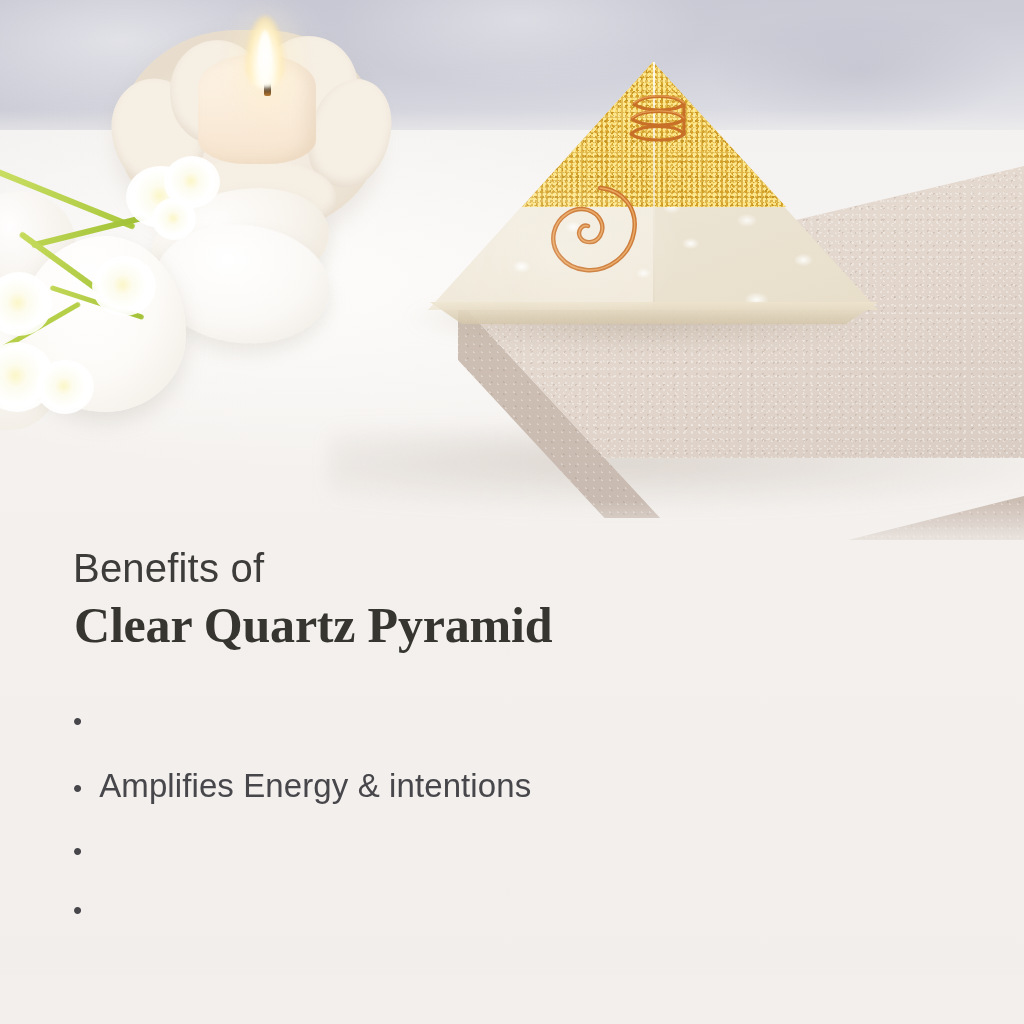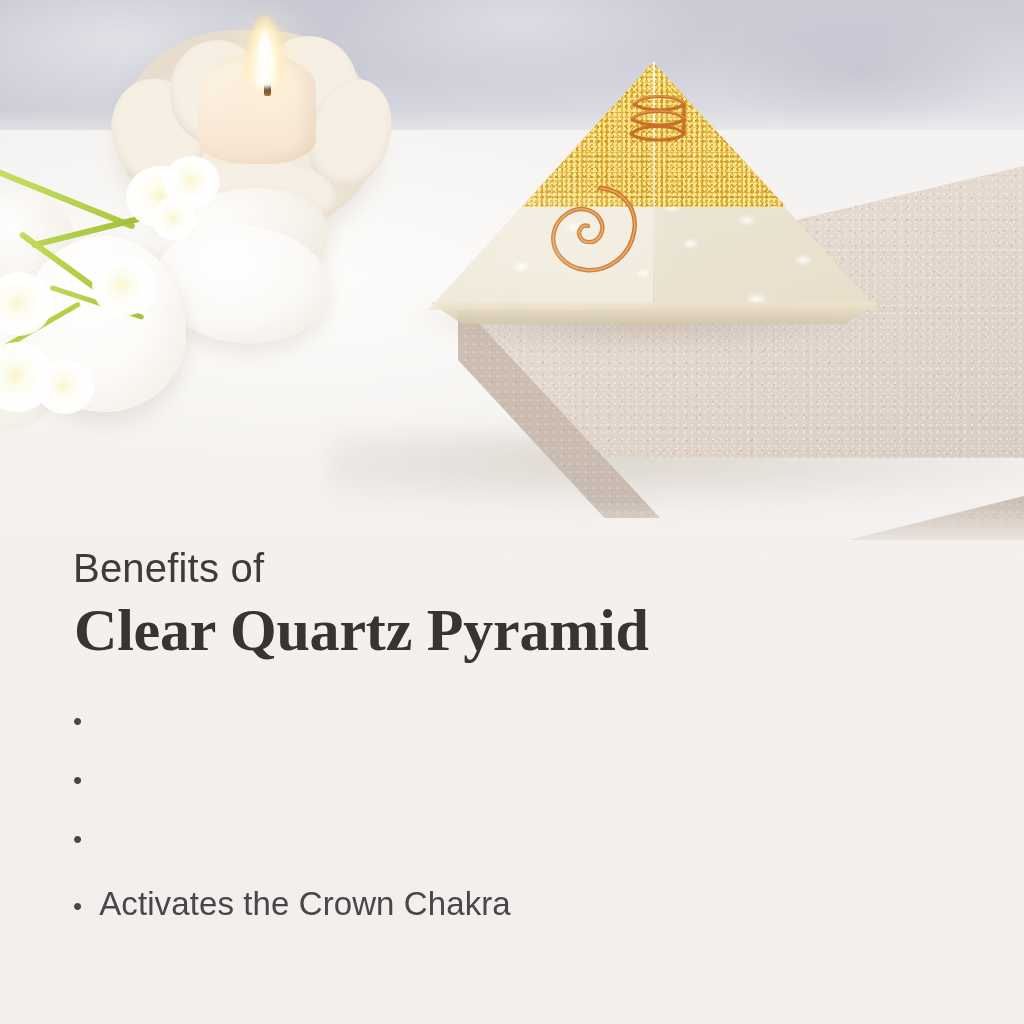--- a/index.html
+++ b/index.html
@@ -261,21 +261,21 @@
     background:linear-gradient(to bottom, rgba(243,240,237,0) 0%, #f3f0ed 10%, #f1eeeb 100%); }
 
   .kicker {
     position:absolute; left:73px; top:46px;
     font-size:40px; font-weight:400; color:#3d3c3a;
     letter-spacing:.2px;
   }
   .headline {
     position:absolute; left:74px; top:96px;
     font-family:"Liberation Serif", "DejaVu Serif", serif;
-    font-size:60px; font-weight:700; color:#36352f;
+    font-size:50px; font-weight:700; color:#36352f;
     letter-spacing:-.2px; white-space:nowrap;
   }
   .bullets { position:absolute; left:73px; top:208px; width:860px; }
   .bullet {
     display:flex; align-items:baseline; gap:17px;
     margin-bottom:33px;
     font-size:33px; color:#47464a; font-weight:400;
     letter-spacing:.1px;
   }
   .bullet .dot { font-size:26px; line-height:1; color:#47464a; }
@@ -370,24 +370,24 @@
   <div class="text-zone">
     <div class="kicker">Benefits of</div>
     <div class="headline">Clear Quartz Pyramid</div>
 
     <div class="bullets">
       <div class="bullet">
         <span class="dot">•</span>
       </div>
       <div class="bullet">
         <span class="dot">•</span>
+        <span>Amplifies Energy &amp; intentions</span>
       </div>
       <div class="bullet">
         <span class="dot">•</span>
       </div>
       <div class="bullet">
         <span class="dot">•</span>
-        <span>Activates the Crown Chakra</span>
       </div>
     </div>
   </div>
 
 </div>
 
 </body></html>

